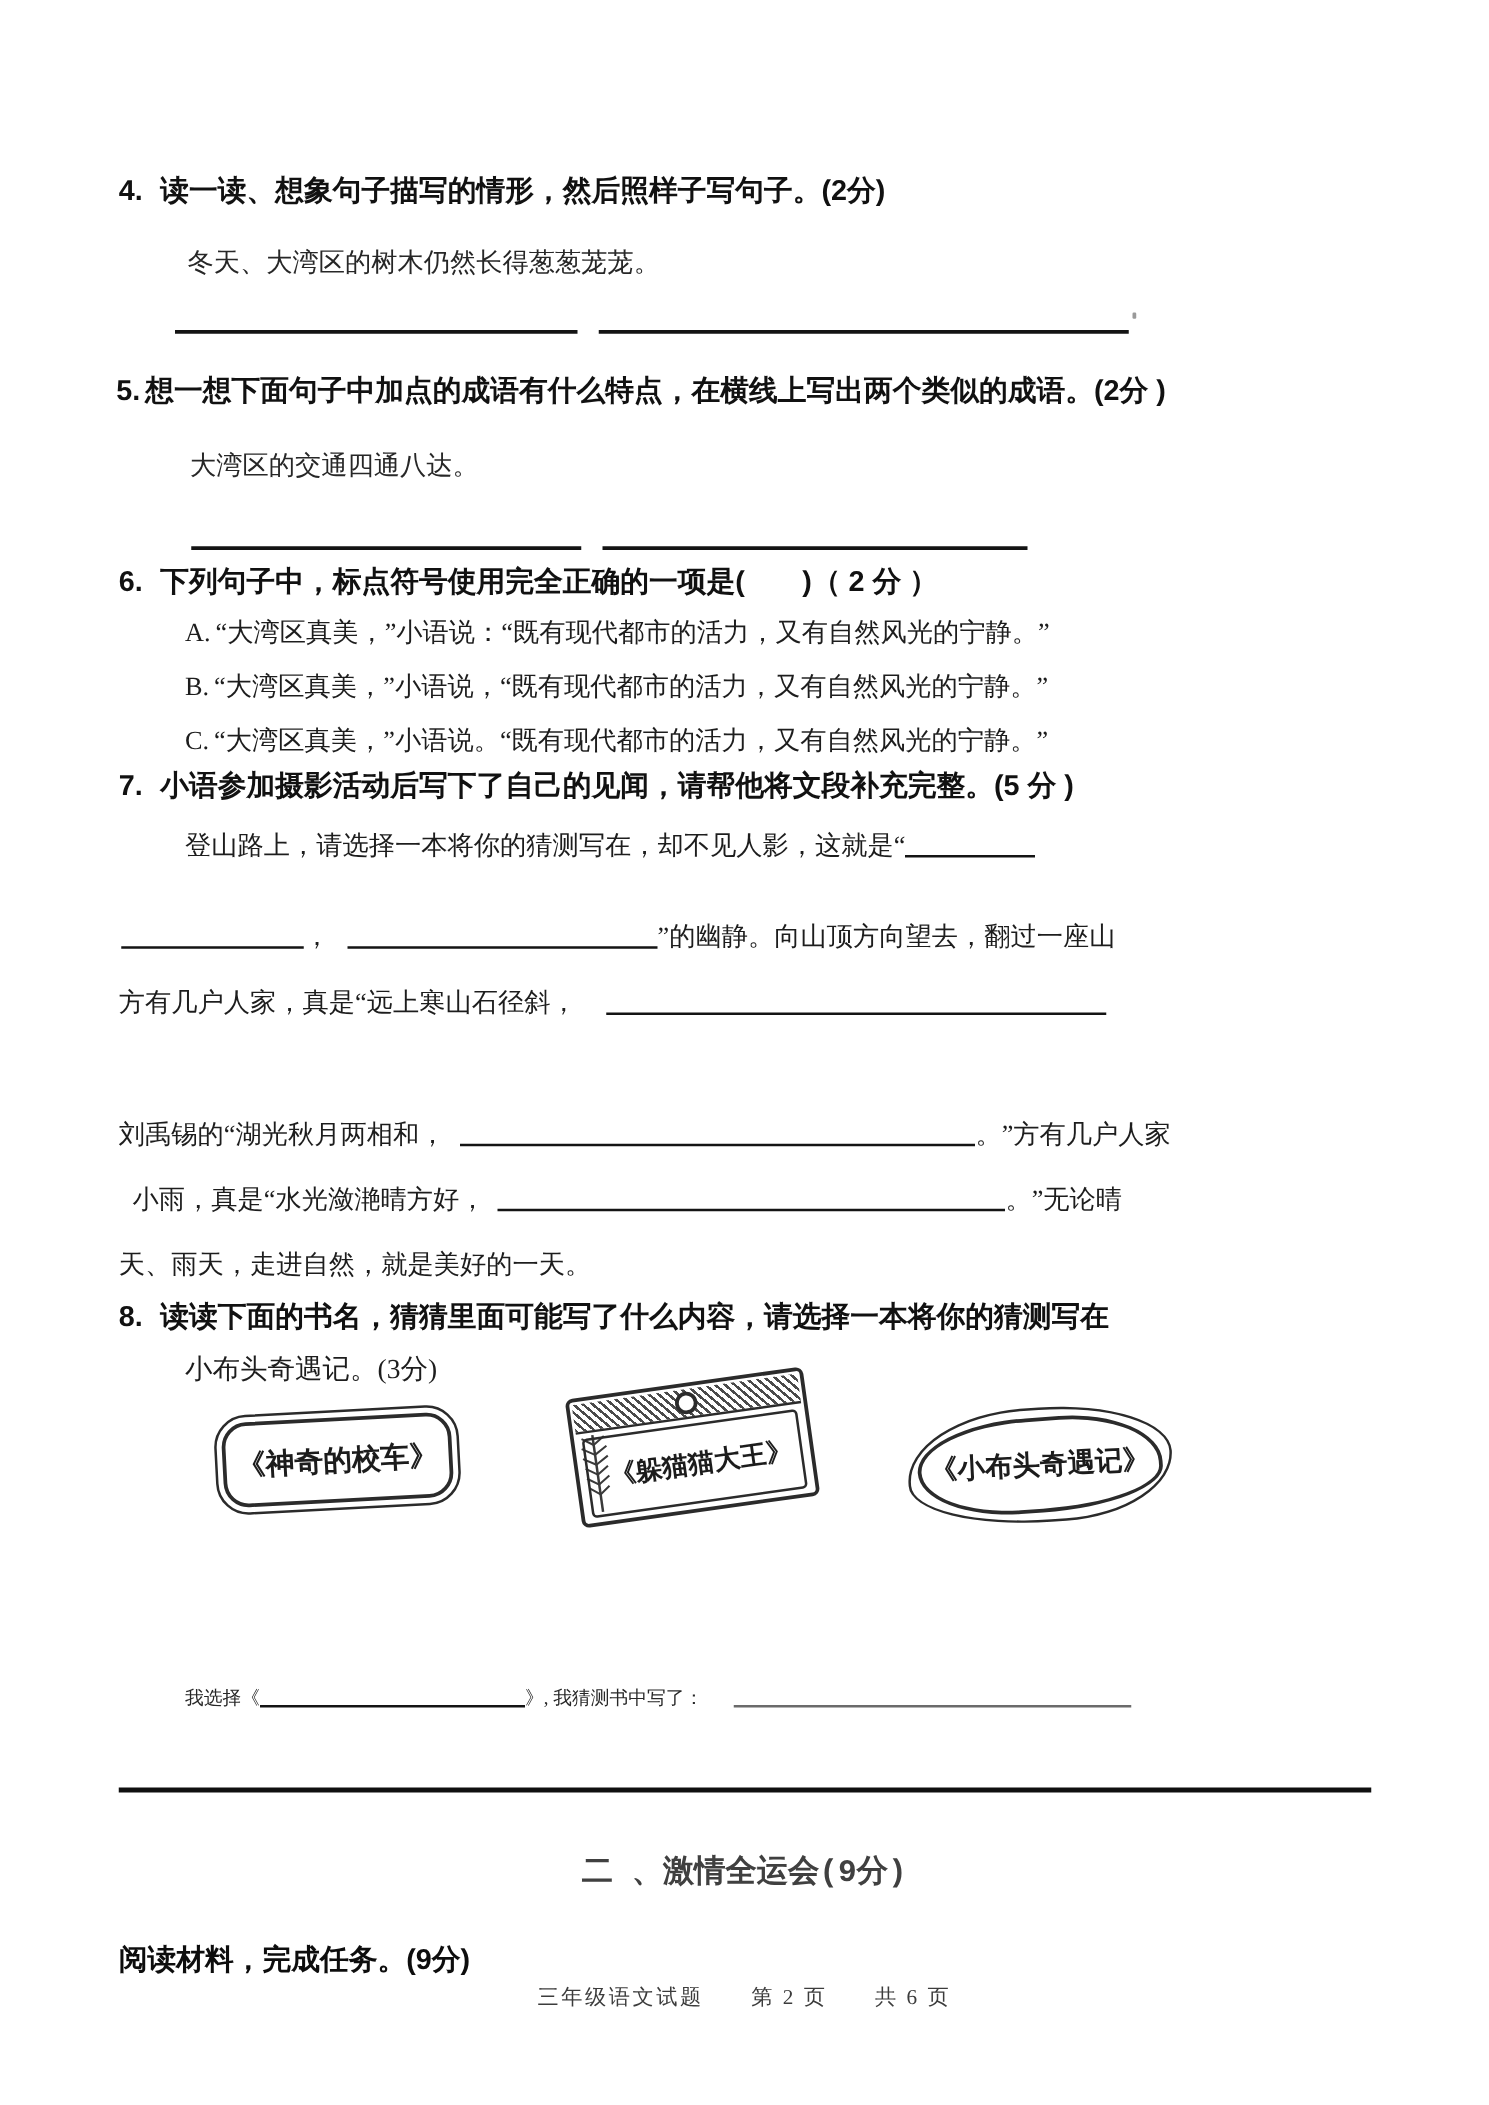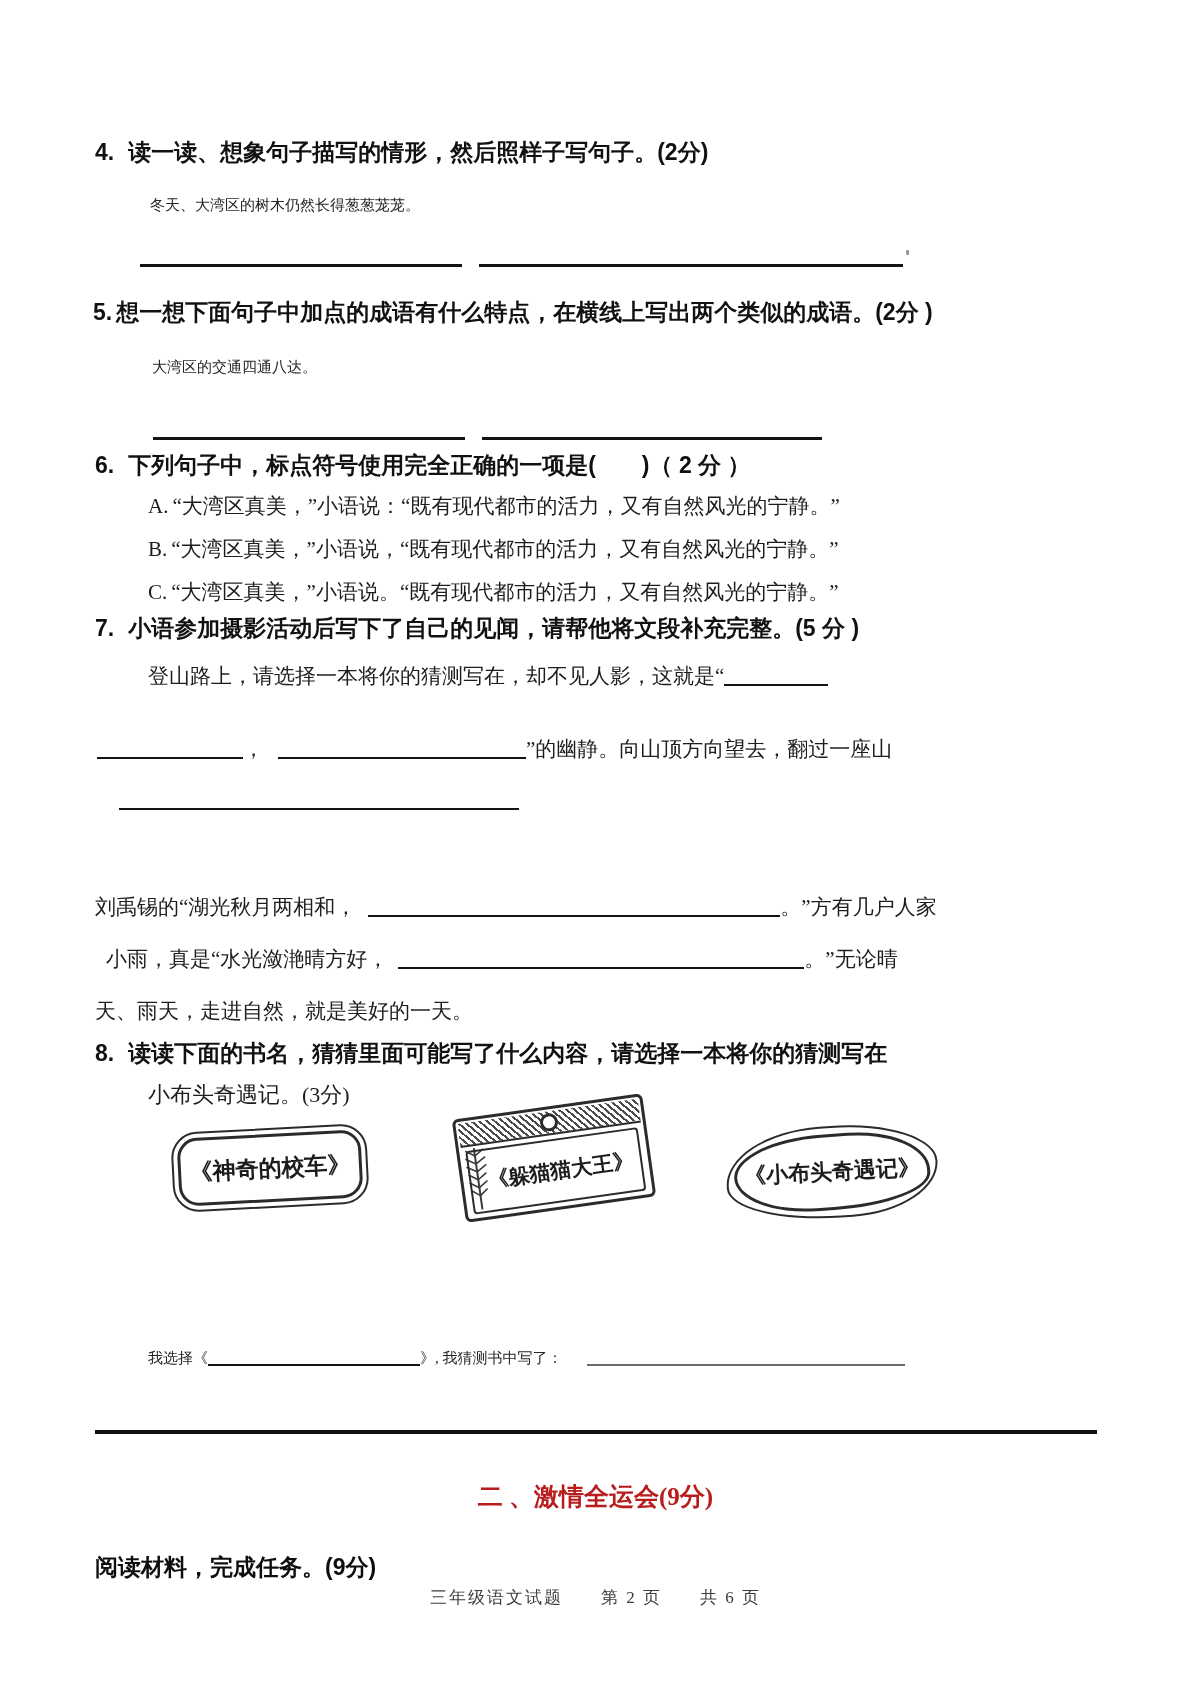--- a/index.html
+++ b/index.html
@@ -17,42 +17,42 @@
   .qtitle {
     font-family:"Liberation Sans", sans-serif;
     font-weight:bold;
     font-size:23px;
     color:#111;
   }
   .qtitle .qnum { display:inline-block; margin-right:14px; }
   .qtitle5 .qnum { margin-right:4px; }
   .example {
     font-family:"Liberation Serif", serif;
-    font-size:15px;
+    font-size:21px;
     color:#272727;
   }
   .bodytext {
     font-family:"Liberation Serif", serif;
     font-size:21px;
     color:#1d1d1d;
   }
   .optrow { font-size:21px; color:#1d1d1d; }
   .optrow .optlabel { display:inline-block; margin-right:4px; }
   .blankline { border-bottom:3px solid #141414; height:20px; }
   .iblank {
     display:inline-block;
     border-bottom:2px solid #141414;
     height:18px;
     vertical-align:-3px;
   }
   .iblank.gray { border-bottom-color:#6b6b6b; }
   .divider { background:#101010; height:4px; }
   .secheading {
-    font-family:Liberation Serif, serif;
-    font-weight:bold; font-size:25px; color:#b91c1c;
+    font-family:Liberation Mono, monospace;
+    font-weight:bold; font-size:25px; color:#404040;
     width:100%; text-align:center;
   }
   .subheading {
     font-family:"Liberation Sans", sans-serif;
     font-weight:bold; font-size:23px; color:#0d0d0d;
   }
   .footer {
     width:100%; text-align:center;
     font-size:17px; color:#3c3c3c;
     letter-spacing:2px;
@@ -150,21 +150,21 @@
   <div class="abs qtitle" style="left:95px; top:613px;">
     <span class="qnum">7.</span><span>小语参加摄影活动后写下了自己的见闻，请帮他将文段补充完整。(5 分 )</span>
   </div>
   <div class="abs bodytext" style="left:148px; top:662px;">
     <span>登山路上，请选择一本将你的猜测写在，却不见人影，这就是“</span><span class="iblank" style="width:104px;"></span>
   </div>
   <div class="abs bodytext" style="left:97px; top:735px;">
     <span class="iblank" style="width:146px;"></span><span>，</span><span class="iblank" style="width:248px; margin-left:14px;"></span><span>”的幽静。向山顶方向望去，翻过一座山</span>
   </div>
   <div class="abs bodytext" style="left:95px; top:788px;">
-    <span class="iblank" style="width:400px; margin-left:24px;"></span>
+    <span>方有几户人家，真是“远上寒山石径斜，</span><span class="iblank" style="width:400px; margin-left:24px;"></span>
   </div>
   <div class="abs bodytext" style="left:95px; top:893px;">
     <span>刘禹锡的“湖光秋月两相和，</span><span class="iblank" style="width:412px; margin-left:12px;"></span><span>。”方有几户人家</span>
   </div>
   <div class="abs bodytext" style="left:106px; top:945px;">
     <span>小雨，真是“水光潋滟晴方好，</span><span class="iblank" style="width:406px; margin-left:10px;"></span><span>。”无论晴</span>
   </div>
   <div class="abs bodytext" style="left:95px; top:997px;">天、雨天，走进自然，就是美好的一天。</div>
 
   <div class="abs qtitle" style="left:95px; top:1038px;">

